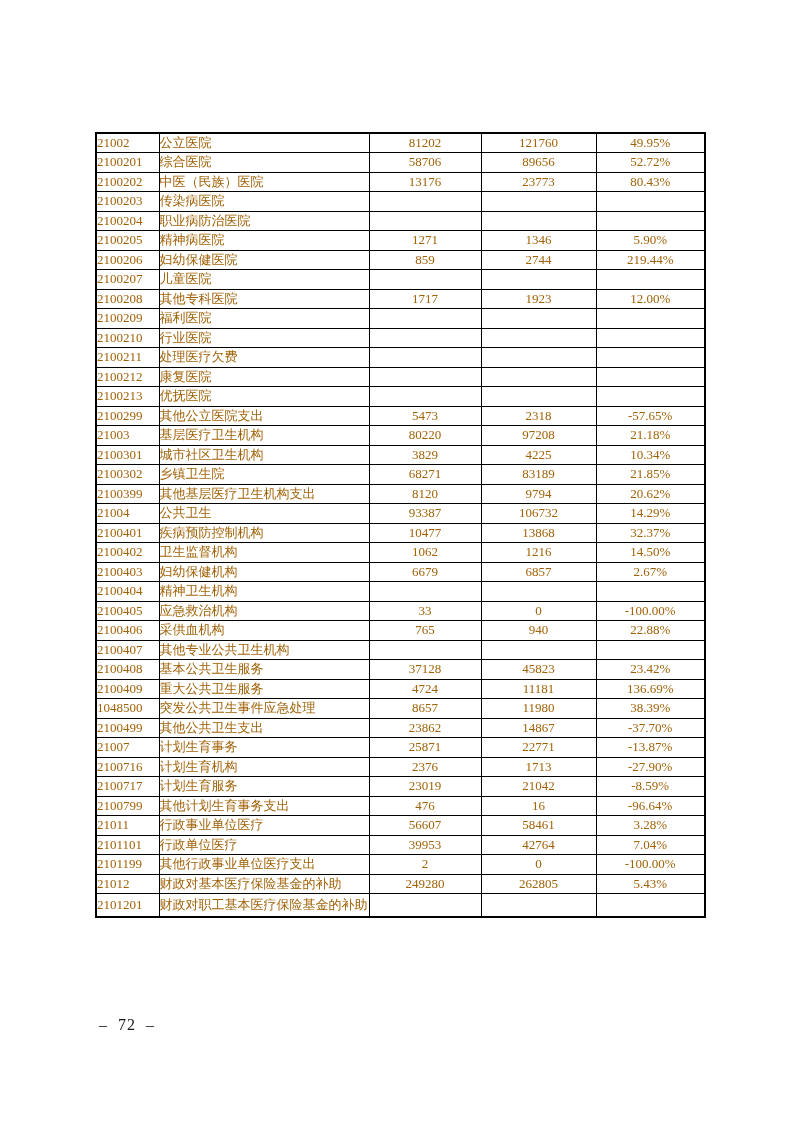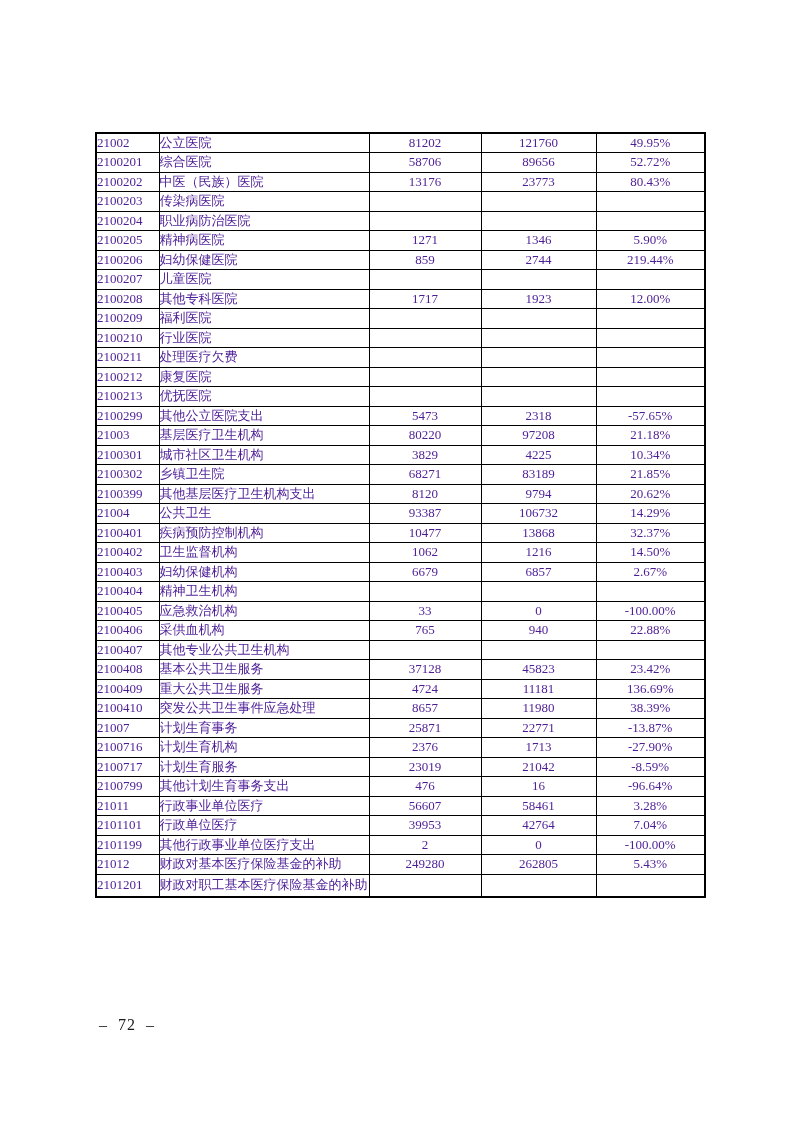--- a/index.html
+++ b/index.html
@@ -18,21 +18,21 @@
   }
   table.budget {
     position: absolute;
     left: 95px;
     top: 132px;
     width: 609px;
     border-collapse: collapse;
     table-layout: fixed;
     border: 2px solid #000000;
     font-size: 13px;
-    color: #4c1d95;
+    color: #a16207;
   }
   table.budget td {
     border: 1px solid #000000;
     vertical-align: middle;
     overflow: hidden;
     line-height: 16px;
     padding: 0;
   }
   table.budget tr { height: 19.5px; }
   table.budget tr.tall { height: 23px; }
@@ -260,25 +260,32 @@
     <td class="c-num">23.42%</td>
   </tr>
         <tr>
     <td class="c-code">2100409</td>
     <td class="c-name">重大公共卫生服务</td>
     <td class="c-num">4724</td>
     <td class="c-num">11181</td>
     <td class="c-num">136.69%</td>
   </tr>
         <tr>
-    <td class="c-code">2100410</td>
+    <td class="c-code">1048500</td>
     <td class="c-name">突发公共卫生事件应急处理</td>
     <td class="c-num">8657</td>
     <td class="c-num">11980</td>
     <td class="c-num">38.39%</td>
+  </tr>
+        <tr>
+    <td class="c-code">2100499</td>
+    <td class="c-name">其他公共卫生支出</td>
+    <td class="c-num">23862</td>
+    <td class="c-num">14867</td>
+    <td class="c-num">-37.70%</td>
   </tr>
         <tr>
     <td class="c-code">21007</td>
     <td class="c-name">计划生育事务</td>
     <td class="c-num">25871</td>
     <td class="c-num">22771</td>
     <td class="c-num">-13.87%</td>
   </tr>
         <tr>
     <td class="c-code">2100716</td>

